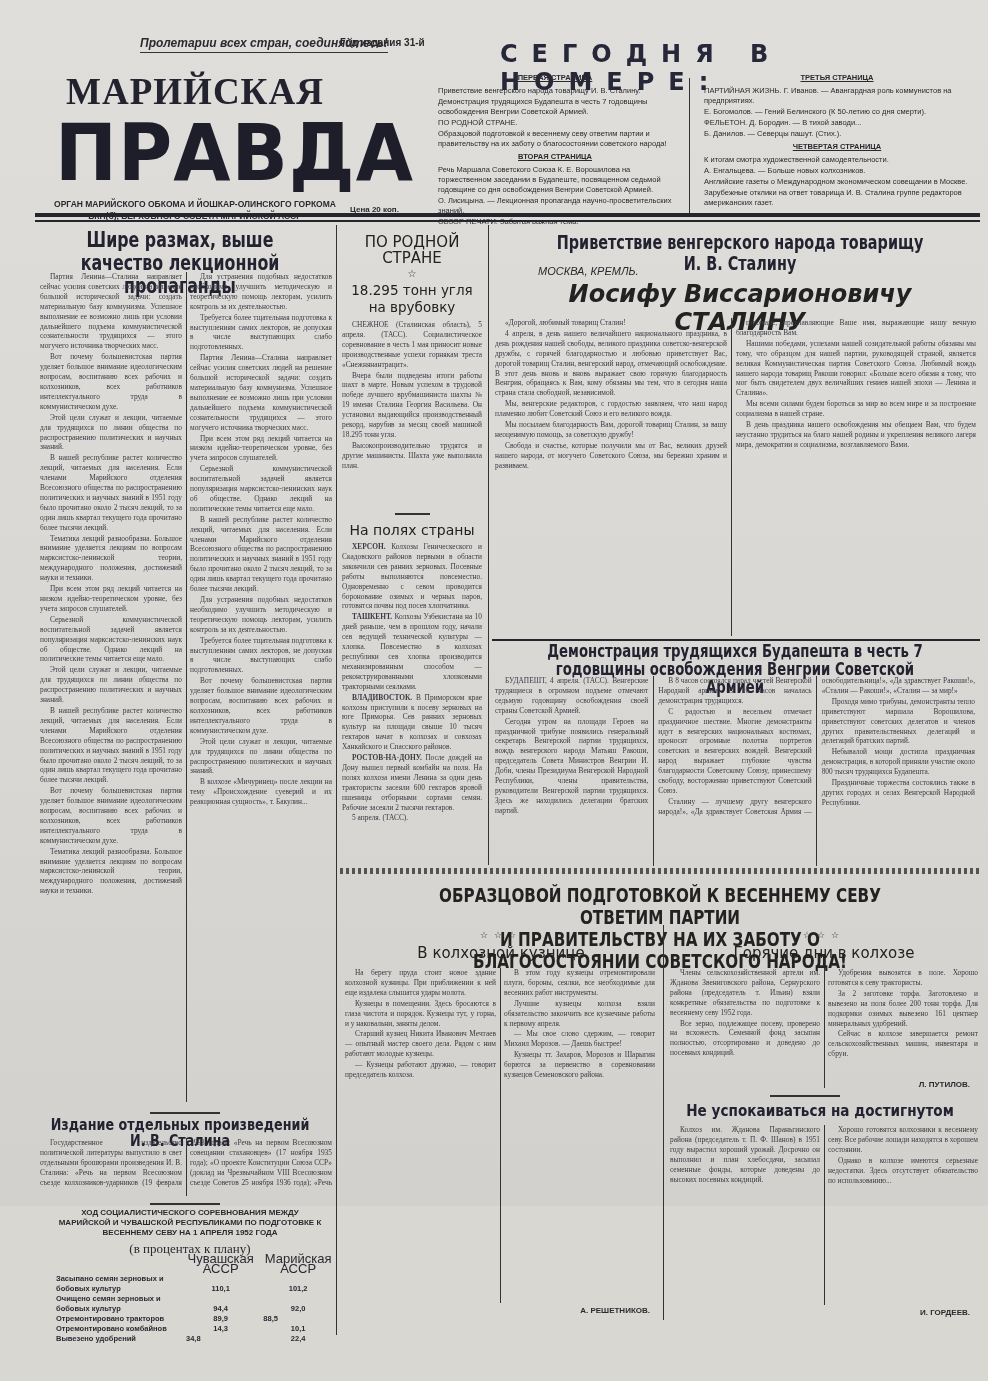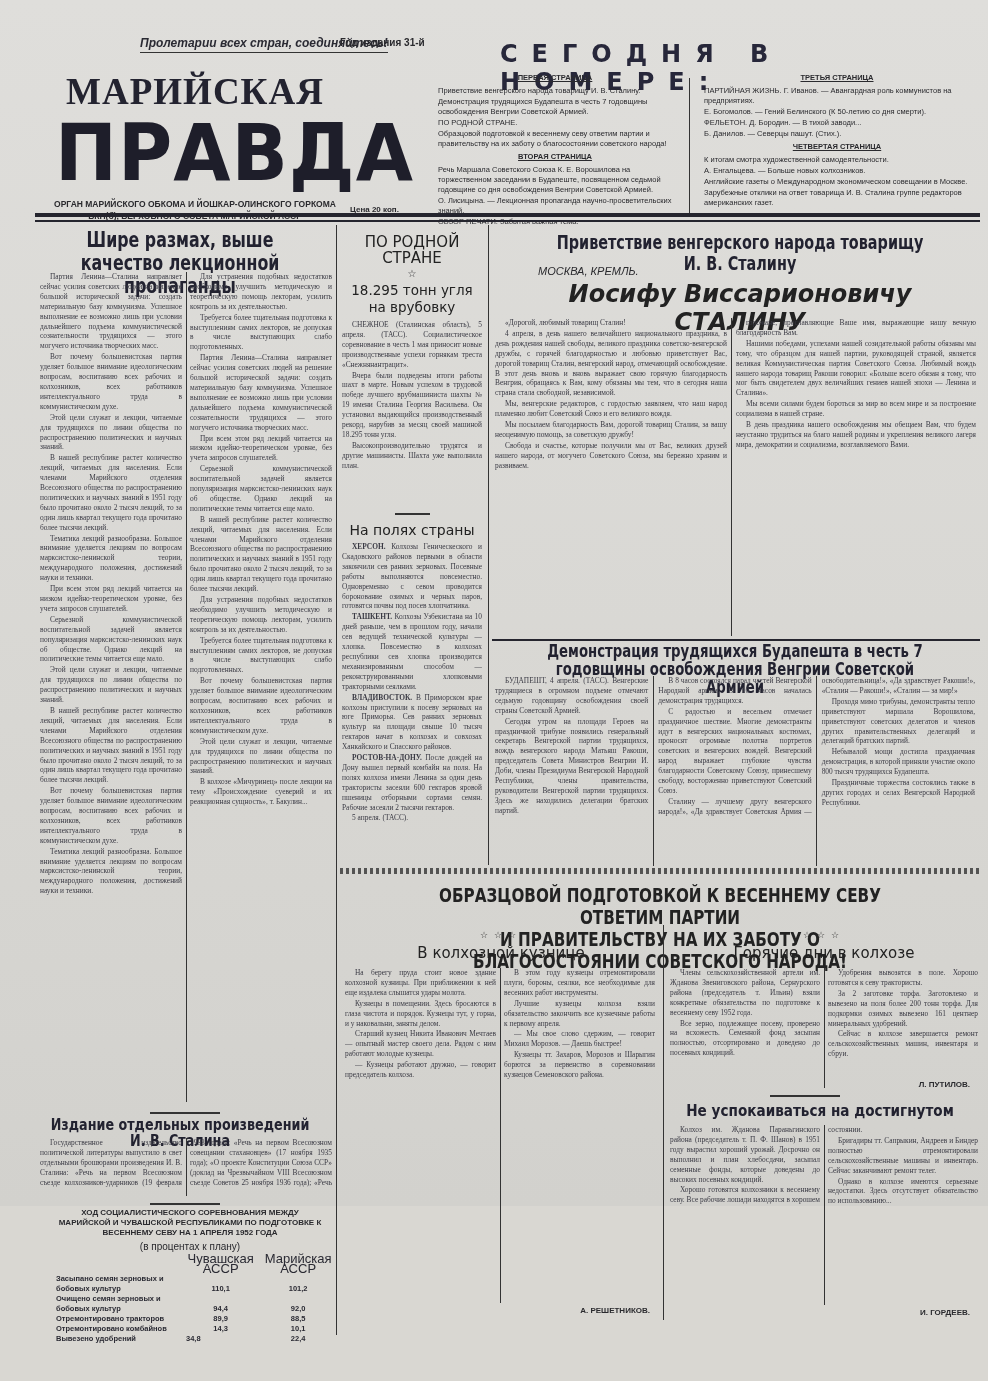--- a/index.html
+++ b/index.html
@@ -110,42 +110,42 @@
   </div>
 
   <div class="abs ornament" style="left:150px;top:1112px;width:70px"></div>
   <h2 class="abs head" style="left:20px;top:1118px;width:320px;font-size:15px;transform:scaleX(0.85)">Издание отдельных произведений И. В. Сталина</h2>
   <div class="abs col" style="left:40px;top:1138px;width:292px;height:58px;column-count:2;column-gap:8px;column-rule:1px solid #333">
     <p>Государственное издательство политической литературы выпустило в свет отдельными брошюрами произведения И. В. Сталина: «Речь на первом Всесоюзном съезде колхозников-ударников (19 февраля 1933 года)»; «Речь на первом Всесоюзном совещании стахановцев» (17 ноября 1935 года); «О проекте Конституции Союза ССР» (доклад на Чрезвычайном VIII Всесоюзном съезде Советов 25 ноября 1936 года); «Речь на предвыборном собрании избирателей Сталинского избирательного округа города Москвы» (11 декабря 1937 года и 9 февраля 1946 года); «Беседа с корреспондентом «Правды». (ТАСС).</p>
   </div>
   <div class="abs ornament" style="left:150px;top:1203px;width:70px"></div>
 
   <div class="abs" style="left:55px;top:1208px;width:270px;text-align:center;font-family:'Liberation Sans',sans-serif;font-weight:bold;font-size:8px;line-height:10px">ХОД СОЦИАЛИСТИЧЕСКОГО СОРЕВНОВАНИЯ МЕЖДУ МАРИЙСКОЙ И ЧУВАШСКОЙ РЕСПУБЛИКАМИ ПО ПОДГОТОВКЕ К ВЕСЕННЕМУ СЕВУ НА 1 АПРЕЛЯ 1952 ГОДА</div>
-  <div class="abs" style="left:55px;top:1241px;width:270px;text-align:center;font-family:Liberation Sans, sans-serif;font-size:10px">(в процентах к плану)</div>
+  <div class="abs" style="left:55px;top:1241px;width:270px;text-align:center;font-family:Liberation Serif, serif;font-size:13px">(в процентах к плану)</div>
   <table class="abs comp" style="left:52px;top:1254px;width:285px">
     <tbody>
         <tr>
       <th style="width:130px"></th>
       <th>Чувашская АССР</th>
       <th>Марийская АССР</th>
     </tr>
     <tr>
       <td>Засыпано семян зерновых и бобовых культур</td>
       <td style="text-align:center">110,1</td>
       <td style="text-align:center">101,2</td>
     </tr>
     <tr>
       <td>Очищено семян зерновых и бобовых культур</td>
       <td style="text-align:center">94,4</td>
       <td style="text-align:center">92,0</td>
     </tr>
     <tr>
       <td>Отремонтировано тракторов</td>
       <td style="text-align:center">89,9</td>
-      <td style="text-align:center">88,5</td>
+      <td style="">88,5</td>
     </tr>
     <tr>
       <td>Отремонтировано комбайнов</td>
       <td style="text-align:center">14,3</td>
       <td style="text-align:center">10,1</td>
     </tr>
     <tr>
       <td>Вывезено удобрений</td>
       <td style="text-align:left">34,8</td>
       <td style="text-align:center">22,4</td>
@@ -237,18 +237,17 @@
     <p>За 2 заготовке торфа. Заготовлено и вывезено на поля более 200 тонн торфа. Для подкормки озимых вывезено 161 центнер минеральных удобрений.</p>
     <p>Сейчас в колхозе завершается ремонт сельскохозяйственных машин, инвентаря и сбруи.</p>
   </div>
   <div class="abs sig" style="left:820px;top:1080px;width:150px">Л. ПУТИЛОВ.</div>
 
   <div class="abs ornament" style="left:770px;top:1095px;width:70px"></div>
   <h2 class="abs head" style="left:660px;top:1103px;width:320px;font-size:16px;transform:scaleX(0.85)">Не успокаиваться на достигнутом</h2>
   <div class="abs col" style="left:670px;top:1125px;width:308px;height:180px;column-count:2;column-gap:8px;column-rule:1px solid #333">
     <p>Колхоз им. Жданова Параньгинского района (председатель т. П. Ф. Шанов) в 1951 году вырастил хороший урожай. Досрочно он выполнил и план хлебосдачи, засыпал семенные фонды, которые доведены до высоких посевных кондиций.</p>
     <p>Хорошо готовятся колхозники к весеннему севу. Все рабочие лошади находятся в хорошем состоянии.</p>
-    <p>Бригадиры тт. Сапрыкин, Андреев и Биндер полностью отремонтировали сельскохозяйственные машины и инвентарь. Сейчас заканчивают ремонт телег.</p>
     <p>Однако в колхозе имеются серьезные недостатки. Здесь отсутствует обязательство по использованию...</p>
   </div>
   <div class="abs sig" style="left:820px;top:1308px;width:150px">И. ГОРДЕЕВ.</div>
 
 </div>
 
 </body></html>

